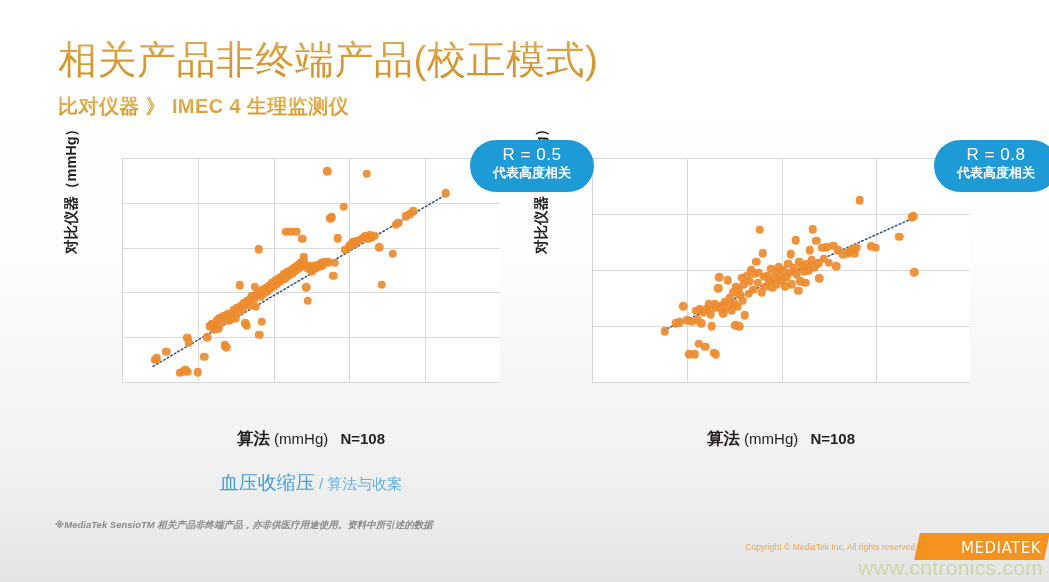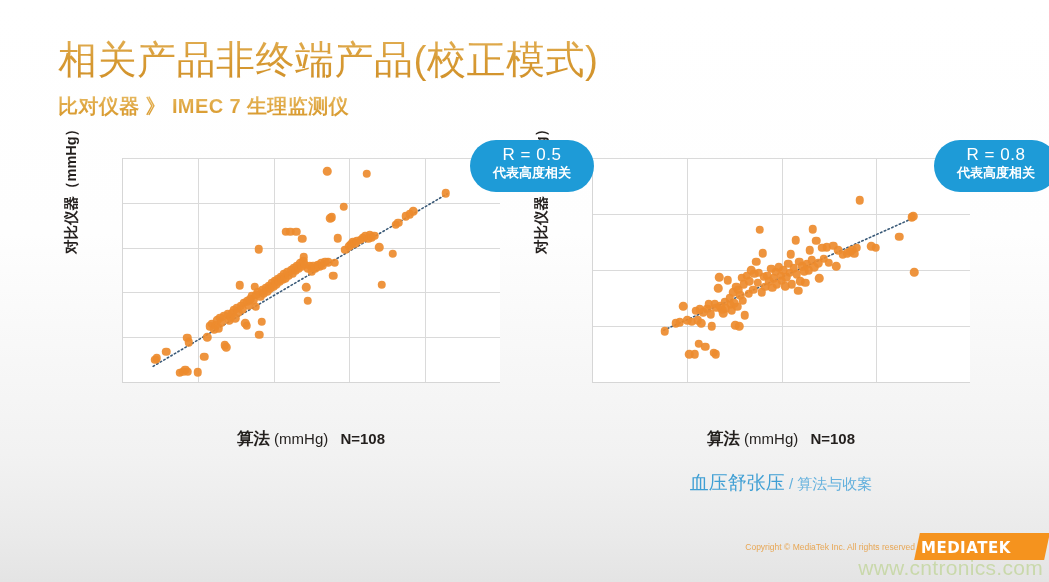--- a/index.html
+++ b/index.html
@@ -148,43 +148,43 @@
     position: absolute;
     right: 2px; bottom: 22px;
     width: 130px; height: 27px;
     background: #F5931E;
     transform: skewX(-12deg);
   }
   #mediatek-logo-text {
     position: absolute;
     right: 8px; bottom: 25px;
     width: 120px;
-    text-align: left;
+    text-align: right;
     font-size: 15px;
-    font-weight: bold;
+    font-weight: normal;
     letter-spacing: 0.5px;
     color: #ffffff;
     font-family: "DejaVu Sans", sans-serif;
   }
   #watermark {
     position: absolute;
     right: 6px; bottom: 2px;
     font-size: 21px;
     color: #c8d8a8;
     opacity: 0.95;
     letter-spacing: 0.3px;
     white-space: nowrap;
     font-family: "Liberation Sans", sans-serif;
   }
 </style>
 </head>
 <body>
 
 <h1 id="slide-title">相关产品非终端产品(校正模式)</h1>
-<div id="slide-subtitle">比对仪器 》 IMEC 7 生理监测仪</div>
+<div id="slide-subtitle">比对仪器 》 IMEC 4 生理监测仪</div>
 
 <section class="chart-panel" id="chart-panel-systolic">
   <div class="chart-frame">
     <div class="y-axis-title">对比仪器（mmHg）</div>
     <div class="plot-wrap">
       <div class="plot-area" id="plot-systolic">
           <div class="gridline-v" style="left: 75.4px;"></div>
           <div class="gridline-v" style="left: 150.8px;"></div>
           <div class="gridline-v" style="left: 226.2px;"></div>
           <div class="gridline-v" style="left: 301.6px;"></div>
@@ -326,20 +326,23 @@
       <div class="r-badge" id="r-badge-systolic">
         <span class="r-value">R = 0.5</span>
         <span class="r-note">代表高度相关</span>
       </div>
     </div>
     <div class="x-axis-title">
       <span class="strong">算法</span>
       <span class="unit">(mmHg)</span>
       <span class="n">N=108</span>
     </div>
+    <div class="chart-caption">
+      <span class="cap-main">血压收缩压</span><span class="cap-sub"> / 算法与收案</span>
+    </div>
   </div>
 </section>
 
 <section class="chart-panel" id="chart-panel-diastolic">
   <div class="chart-frame">
     <div class="y-axis-title">对比仪器（mmHg）</div>
     <div class="plot-wrap">
       <div class="plot-area" id="plot-diastolic">
           <div class="gridline-v" style="left: 94.25px;"></div>
           <div class="gridline-v" style="left: 188.5px;"></div>
@@ -470,24 +473,22 @@
       <div class="r-badge" id="r-badge-diastolic">
         <span class="r-value">R = 0.8</span>
         <span class="r-note">代表高度相关</span>
       </div>
     </div>
     <div class="x-axis-title">
       <span class="strong">算法</span>
       <span class="unit">(mmHg)</span>
       <span class="n">N=108</span>
     </div>
-    <div class="chart-caption">
-      <span class="cap-main">血压舒张压</span><span class="cap-sub"> / 算法与收案</span>
-    </div>
   </div>
 </section>
 
 <div id="footer-disclaimer">
+  <span>※MediaTek SensioTM 相关产品非终端产品，亦非供医疗用途使用。资料中所引述的数据</span>
 </div>
 <div id="footer-copyright">Copyright © MediaTek Inc. All rights reserved</div>
 <div id="mediatek-logo"></div>
 <div id="mediatek-logo-text">MEDIATEK</div>
 <div id="watermark">www.cntronics.com</div>
 
 </body></html>

